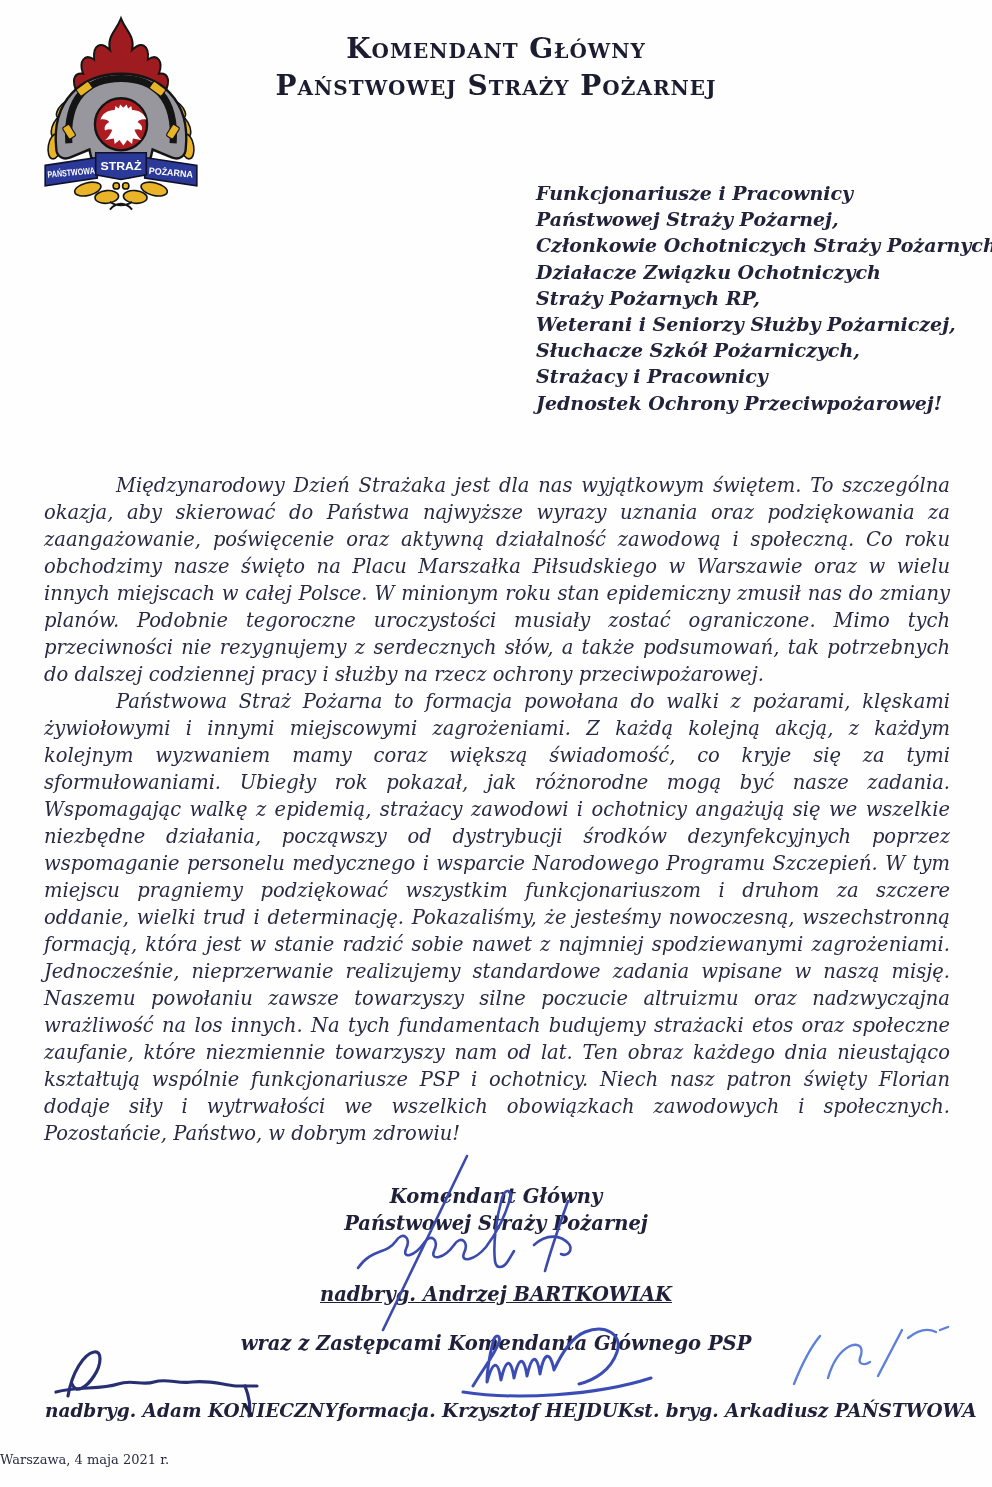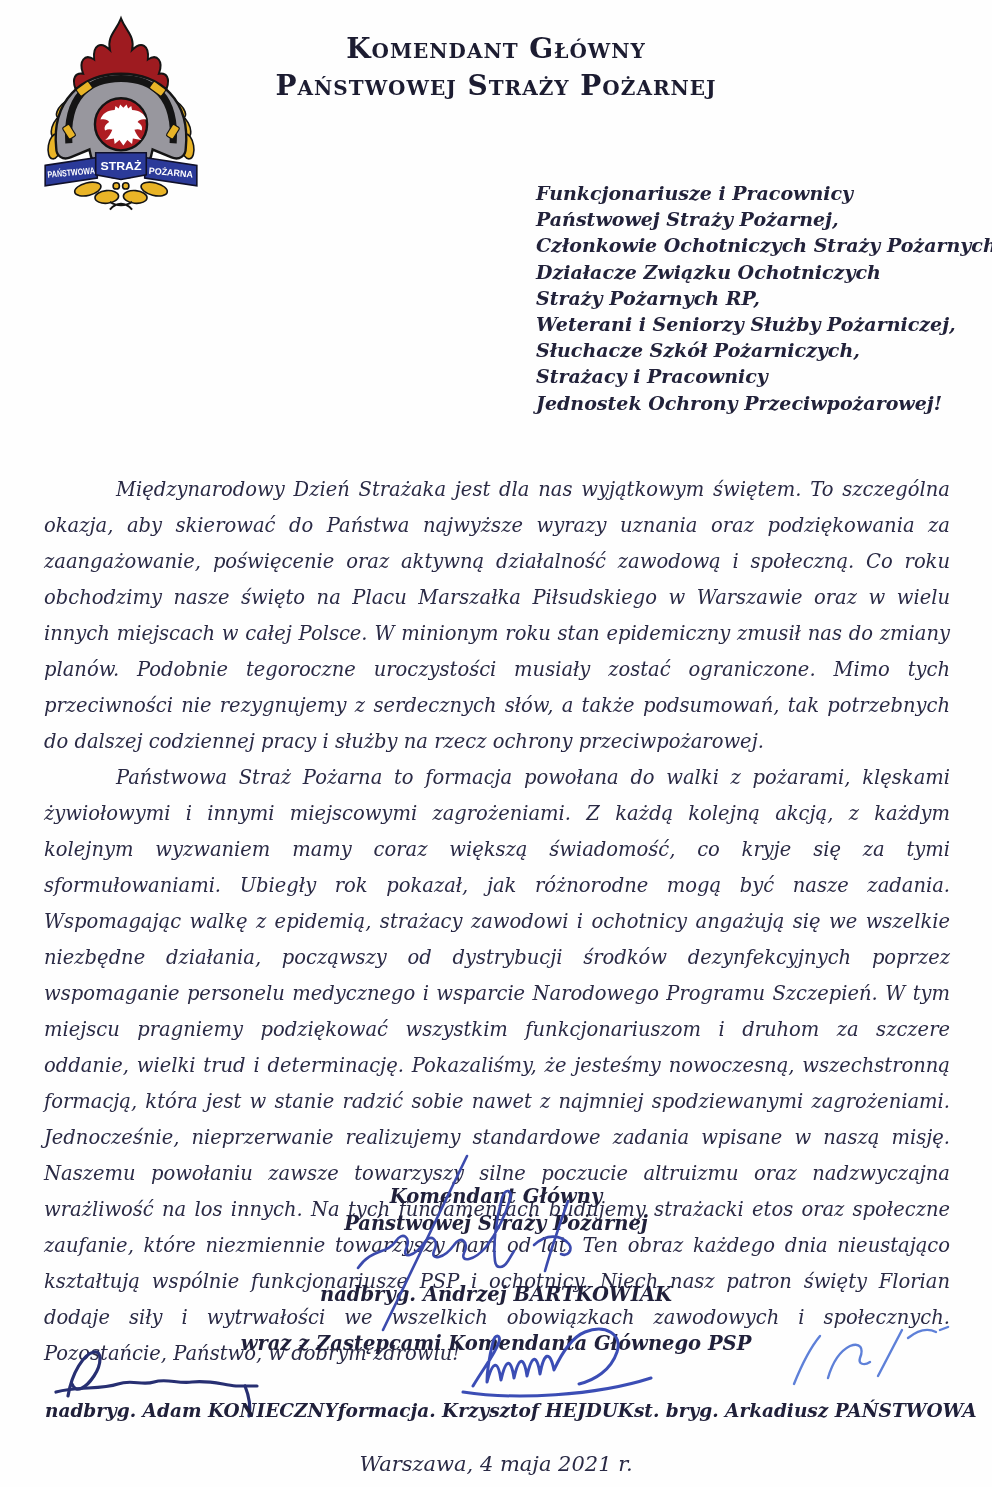--- a/index.html
+++ b/index.html
@@ -28,47 +28,47 @@
     position:absolute;left:536px;top:180px;
     font-style:italic;font-weight:700;
     font-size:19px;line-height:26.2px;
     color:#22223a;
     white-space:nowrap;
   }
   
   .body-text{
     position:absolute;left:44px;top:472px;width:906px;
     font-style:italic;
-    font-size:19.5px;line-height:36px;
+    font-size:19.5px;line-height:27px;
     text-align:justify;
     color:#2a2a45;
   }
   .body-text p{margin:0;text-indent:72px;}
   
   .centered-line{
     position:absolute;left:0;width:100%;text-align:center;
     font-style:italic;font-weight:700;
     font-size:19.5px;color:#20203a;
     white-space:nowrap;
   }
   .sig-title-1{top:1185px;}
   .sig-title-2{top:1212px;}
-  .sig-name{top:1283px;}
+  .sig-name{top:1283px;text-decoration:underline;}
   .cosign-intro{top:1332px;}
   .names-row{
     position:absolute;left:45px;right:42px;top:1400px;
     display:flex;justify-content:flex-start;align-items:baseline;
     font-style:italic;font-weight:700;
     font-size:18.5px;color:#20203a;
     white-space:nowrap;
   }
   .date-line{
     position:absolute;left:0;width:100%;top:1452px;
-    text-align:center;font-style:italic;
-    font-size:21px;color:#2a2a45;
+    text-align:left;
+    font-size:13px;color:#2a2a45;
   }
   .ink{position:absolute;pointer-events:none;}
   .ink path{fill:none;stroke-linecap:round;stroke-linejoin:round;}
   .ink-bartkowiak{left:350px;top:1153px;}
   .ink-konieczny{left:52px;top:1338px;}
   .ink-hejduk{left:455px;top:1324px;}
   .ink-przybyla{left:780px;top:1320px;}
 </style>
 </head>
 <body>

